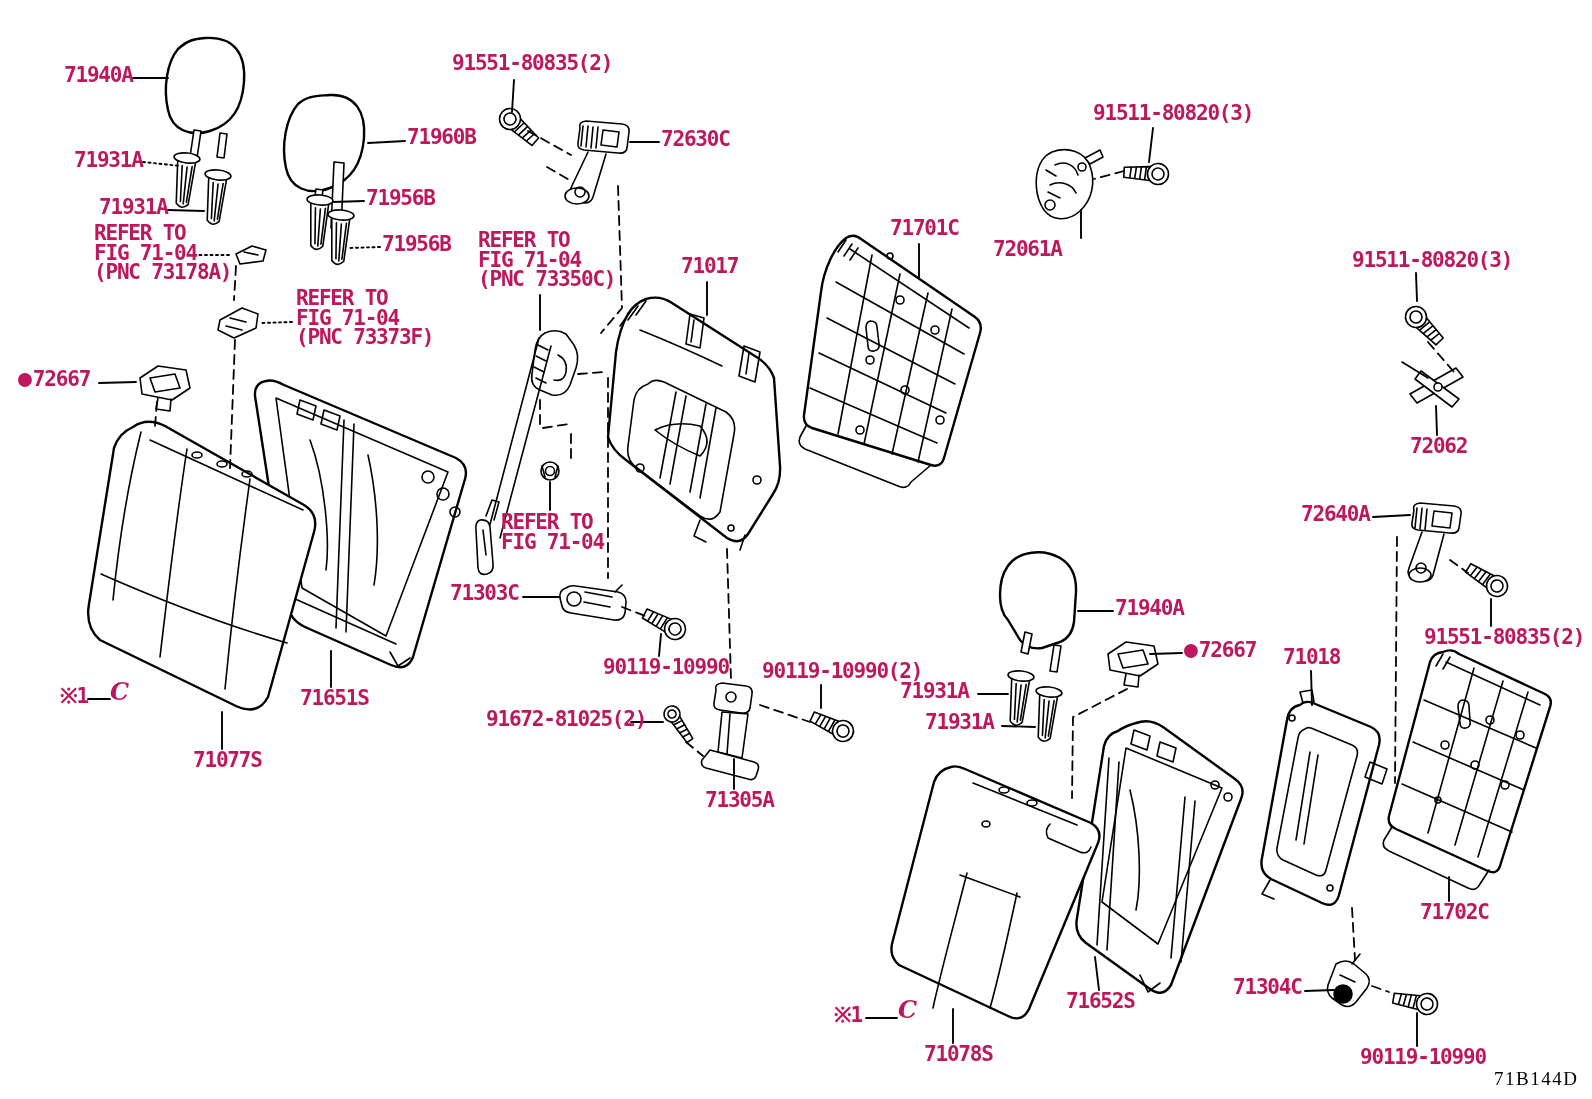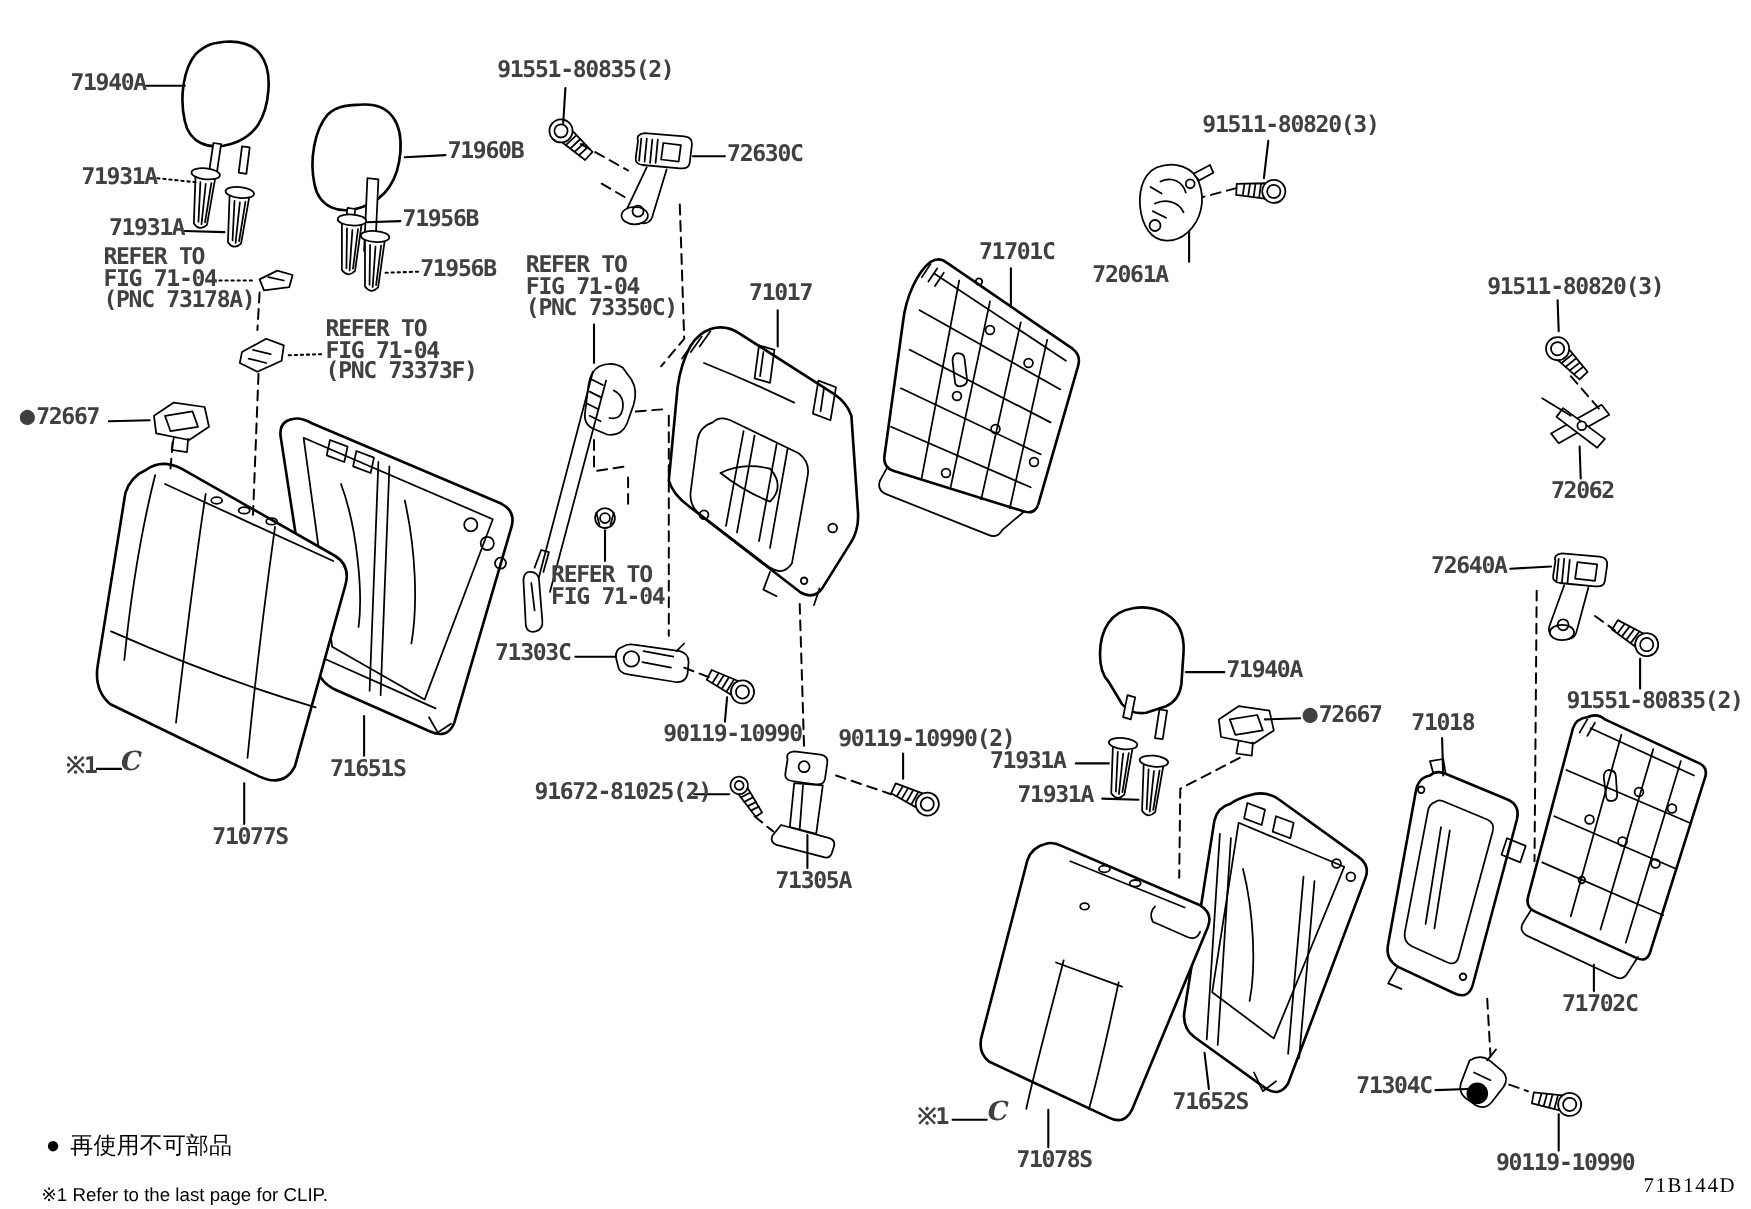--- a/index.html
+++ b/index.html
@@ -12,21 +12,21 @@
   #diagram-svg{position:absolute;left:0;top:0;}
   #callout-layer{position:absolute;inset:0;}
   .callout{
     position:absolute;
     font-family:"DejaVu Sans Mono",monospace;
     font-weight:bold;
     font-size:21px;
     line-height:19.5px;
     letter-spacing:-1.2px;
     white-space:pre;
-    color:#404040;
+    color:#be185d;
   }
   .callout .dot{font-size:23px;letter-spacing:0;margin-right:1px;}
   .callout.script{
     font-family:"DejaVu Serif",serif;
     font-style:italic;
     font-size:24px;
     letter-spacing:0;
   }
   .legend-row{
     position:absolute;
@@ -468,22 +468,16 @@
       <div class="callout" style="left: 705px; top: 791px;"><span>71305A</span></div>
       <div class="callout" style="left: 1420px; top: 903px;"><span>71702C</span></div>
       <div class="callout" style="left: 1233px; top: 978px;"><span>71304C</span></div>
       <div class="callout" style="left: 1066px; top: 992px;"><span>71652S</span></div>
       <div class="callout" style="left: 834px; top: 1006px;"><span>※1</span></div>
       <div class="callout script" style="left: 898px; top: 1000px;"><span>C</span></div>
       <div class="callout" style="left: 924px; top: 1045px;"><span>71078S</span></div>
       <div class="callout" style="left: 1360px; top: 1048px;"><span>90119-10990</span></div>
     </div>
 
-<div class="legend-row" id="legend-jp">
-  <span class="dot">●</span><span>再使用不可部品</span>
+
+<div id="drawing-id">71B144D</div>
+
 </div>
-<div class="legend-row" id="legend-note">
-  <span>※1 Refer to the last page for CLIP.</span>
-</div>
-
-<div id="drawing-id">71B144D</div>
-
-</div>
 
 </body></html>

